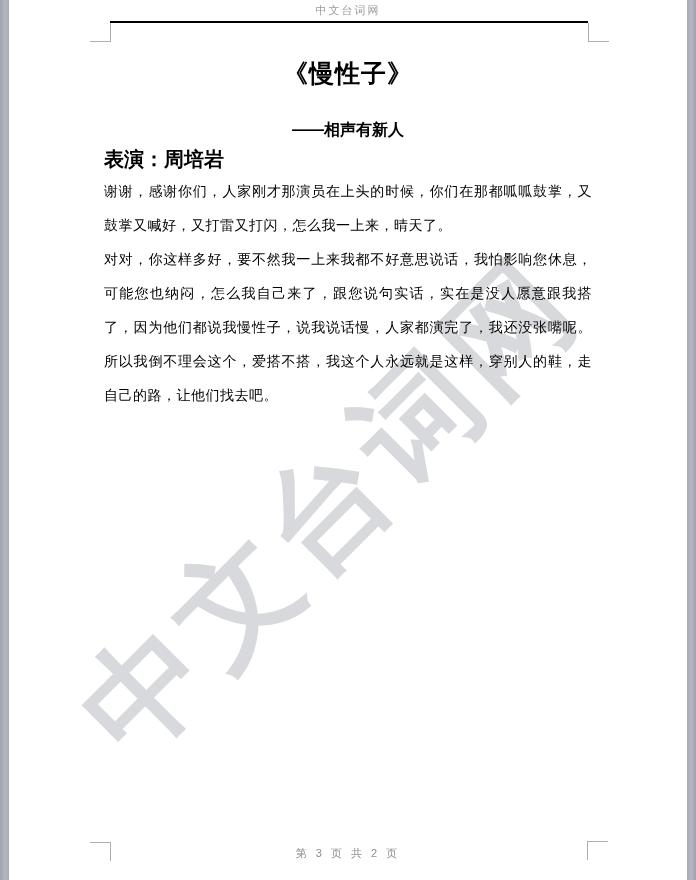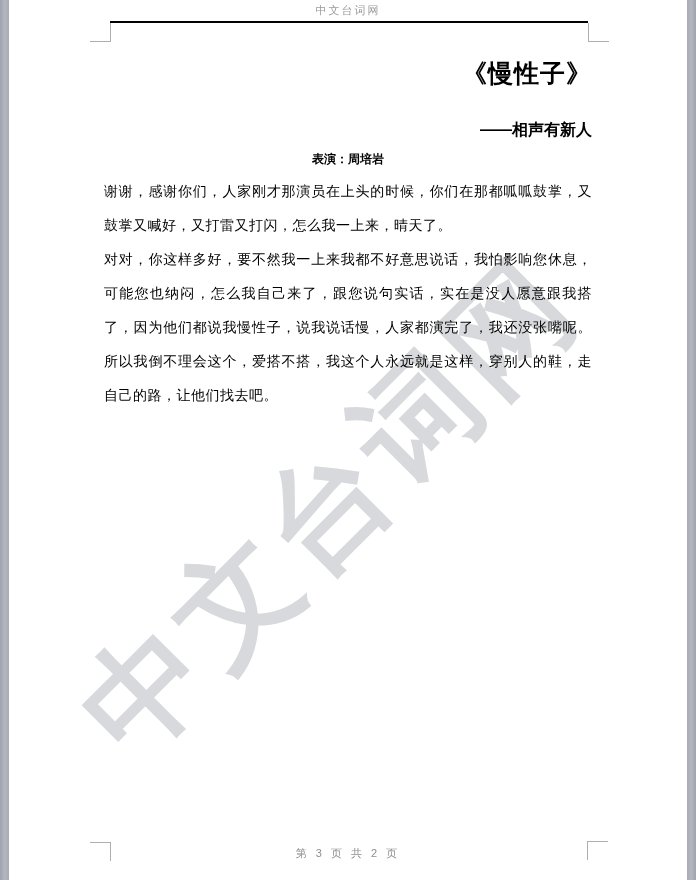--- a/index.html
+++ b/index.html
@@ -92,36 +92,35 @@
     top: 0;
     width: 488px;
     z-index: 1;
     color: #000000;
   }
   .title {
     margin: 55px 0 0 0;
     font-size: 25px;
     line-height: 36px;
     font-weight: bold;
-    text-align: right;
+    text-align: center;
     letter-spacing: 1px;
   }
   .subtitle {
     margin: 28px 0 0 0;
     font-size: 16px;
     line-height: 22px;
     font-weight: bold;
-    text-align: right;
+    text-align: center;
   }
   .performer {
     margin: 7px 0 0 0;
-    font-size: 12px;
+    font-size: 20px;
     line-height: 22px;
     font-weight: bold;
-    text-align: center;
   }
   .paragraphs { margin-top: 4px; }
   .paragraphs p {
     margin: 0;
     font-size: 14px;
     line-height: 34px;
     text-align: justify;
     letter-spacing: 0.5px;
   }
 

